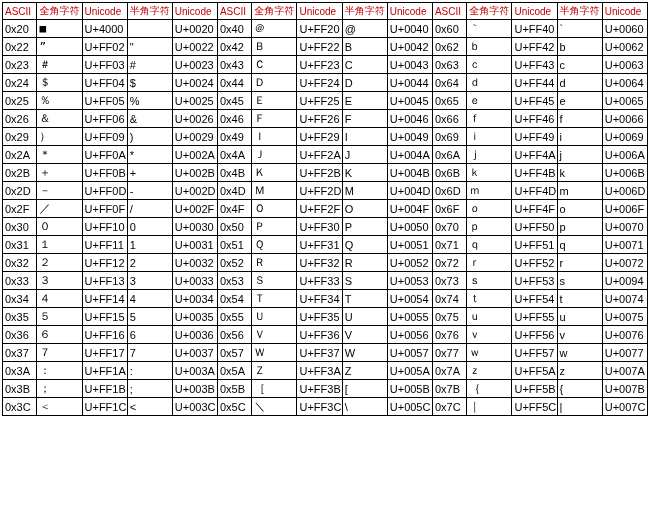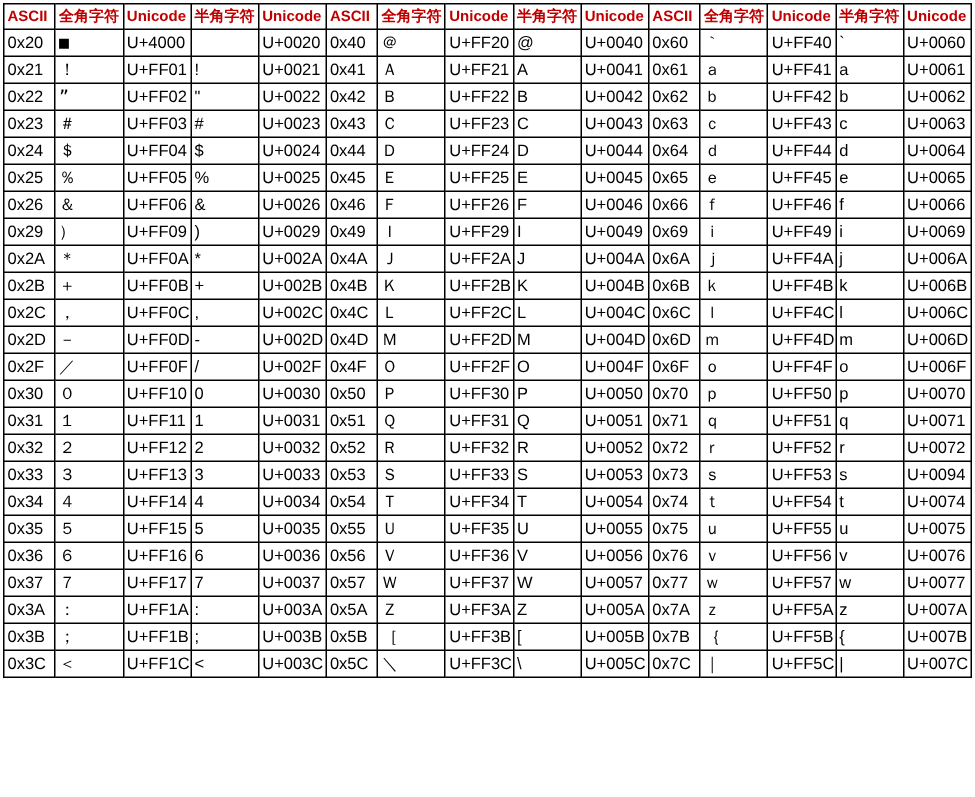--- a/index.html
+++ b/index.html
@@ -18,21 +18,21 @@
     border: 1px solid #000;
     padding: 1px 2px;
     height: 14px;
     overflow: hidden;
     white-space: nowrap;
     text-align: left;
     vertical-align: middle;
   }
   th {
     color: #c00000;
-    font-weight: bold;
+    font-weight: normal;
     font-size: 10px;
     margin-top: 48px;
   }
   col.ascii { width: 32px; }
   col.full  { width: 42px; }
   col.uni1  { width: 42px; }
   col.half  { width: 42px; }
   col.uni2  { width: 42px; }
   .fw { font-family: "MS Gothic", "SimSun", monospace; }
 </style>
@@ -88,37 +88,20 @@
         <td>U+FF20</td>
         <td>@</td>
         <td>U+0040</td>
         <td>0x60</td>
         <td class="fw">｀</td>
         <td>U+FF40</td>
         <td>`</td>
         <td>U+0060</td>
       </tr>
       <tr>
-        <td>0x21</td>
-        <td class="fw">！</td>
-        <td>U+FF01</td>
-        <td>!</td>
-        <td>U+0021</td>
-        <td>0x41</td>
-        <td class="fw">Ａ</td>
-        <td>U+FF21</td>
-        <td>A</td>
-        <td>U+0041</td>
-        <td>0x61</td>
-        <td class="fw">ａ</td>
-        <td>U+FF41</td>
-        <td>a</td>
-        <td>U+0061</td>
-      </tr>
-      <tr>
         <td>0x22</td>
         <td class="fw">”</td>
         <td>U+FF02</td>
         <td>"</td>
         <td>U+0022</td>
         <td>0x42</td>
         <td class="fw">Ｂ</td>
         <td>U+FF22</td>
         <td>B</td>
         <td>U+0042</td>
@@ -241,37 +224,20 @@
         <td>U+FF2B</td>
         <td>K</td>
         <td>U+004B</td>
         <td>0x6B</td>
         <td class="fw">ｋ</td>
         <td>U+FF4B</td>
         <td>k</td>
         <td>U+006B</td>
       </tr>
       <tr>
-        <td>0x2C</td>
-        <td class="fw">，</td>
-        <td>U+FF0C</td>
-        <td>,</td>
-        <td>U+002C</td>
-        <td>0x4C</td>
-        <td class="fw">Ｌ</td>
-        <td>U+FF2C</td>
-        <td>L</td>
-        <td>U+004C</td>
-        <td>0x6C</td>
-        <td class="fw">ｌ</td>
-        <td>U+FF4C</td>
-        <td>l</td>
-        <td>U+006C</td>
-      </tr>
-      <tr>
         <td>0x2D</td>
         <td class="fw">－</td>
         <td>U+FF0D</td>
         <td>-</td>
         <td>U+002D</td>
         <td>0x4D</td>
         <td class="fw">Ｍ</td>
         <td>U+FF2D</td>
         <td>M</td>
         <td>U+004D</td>

